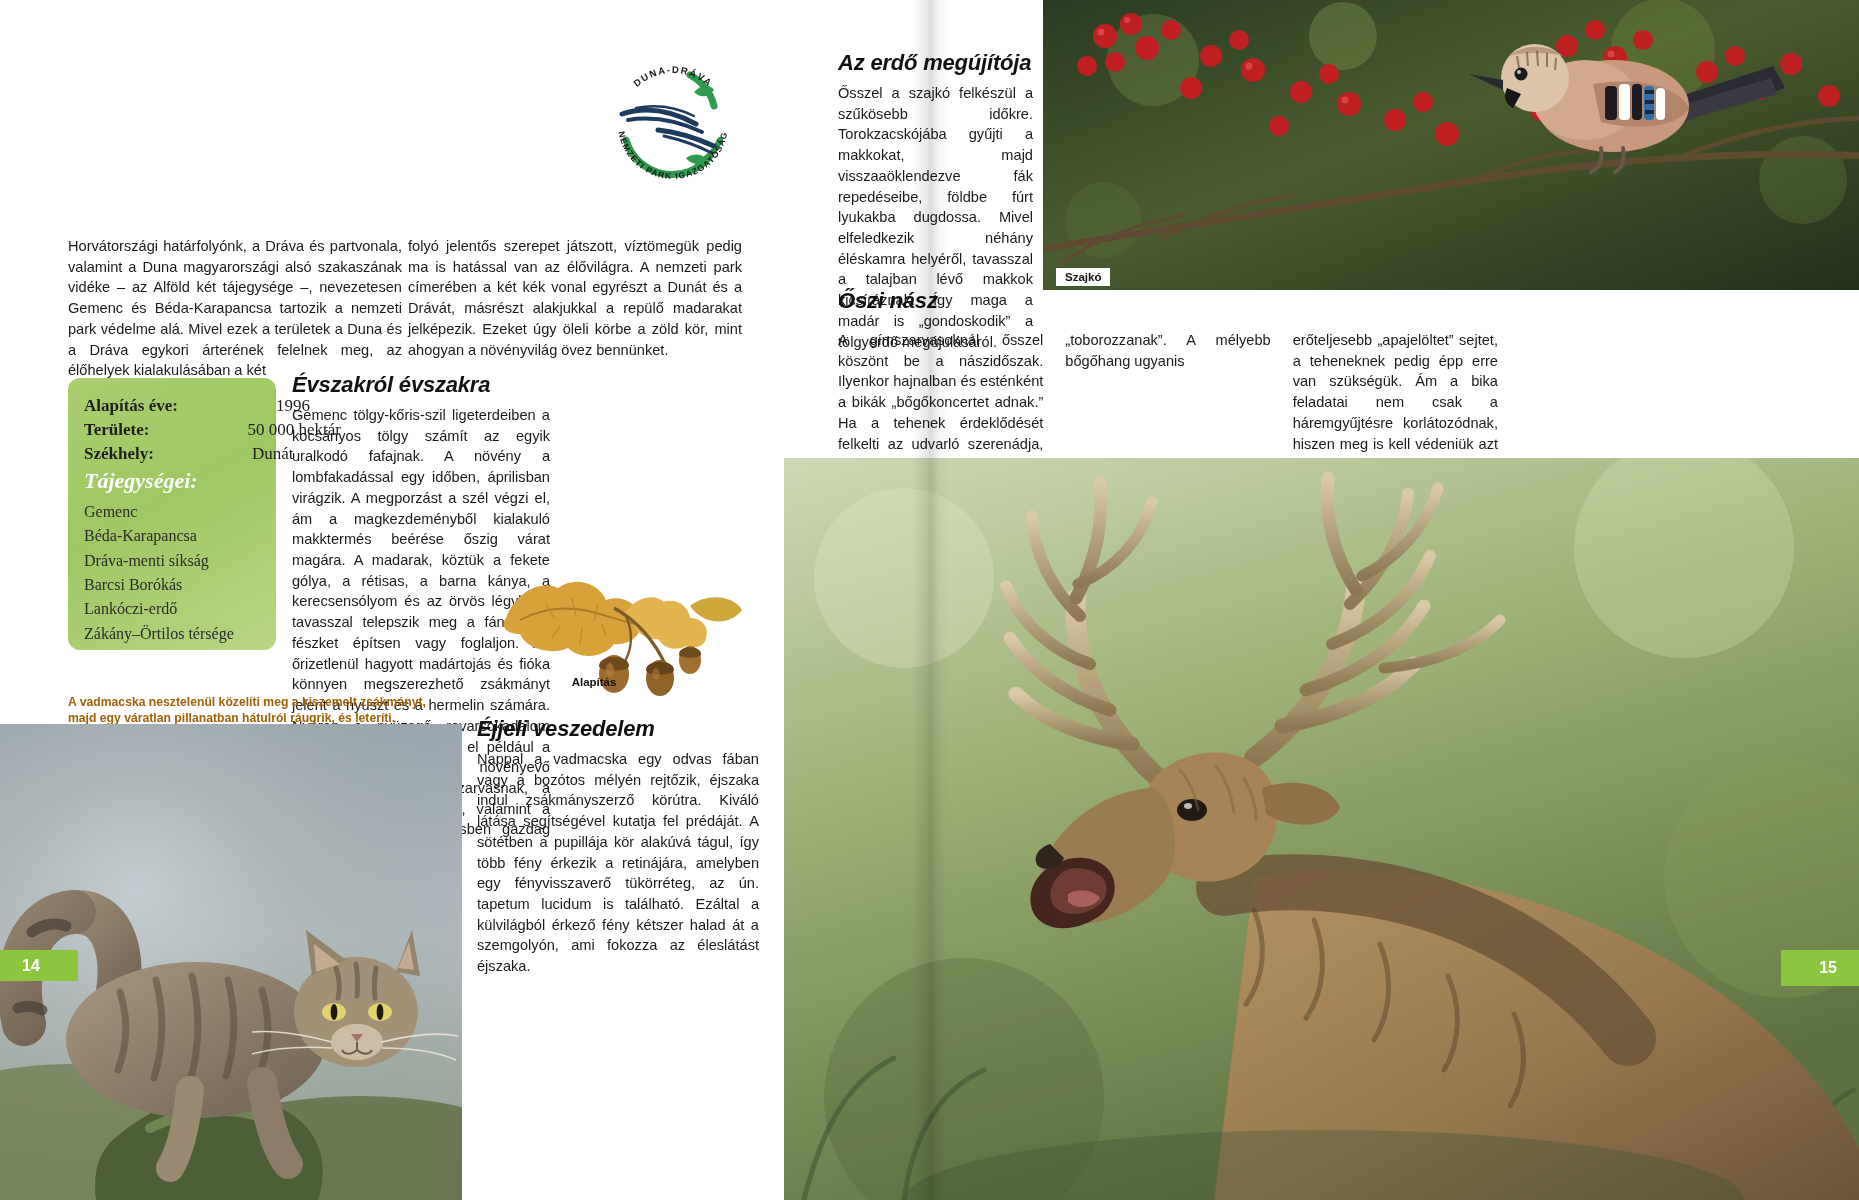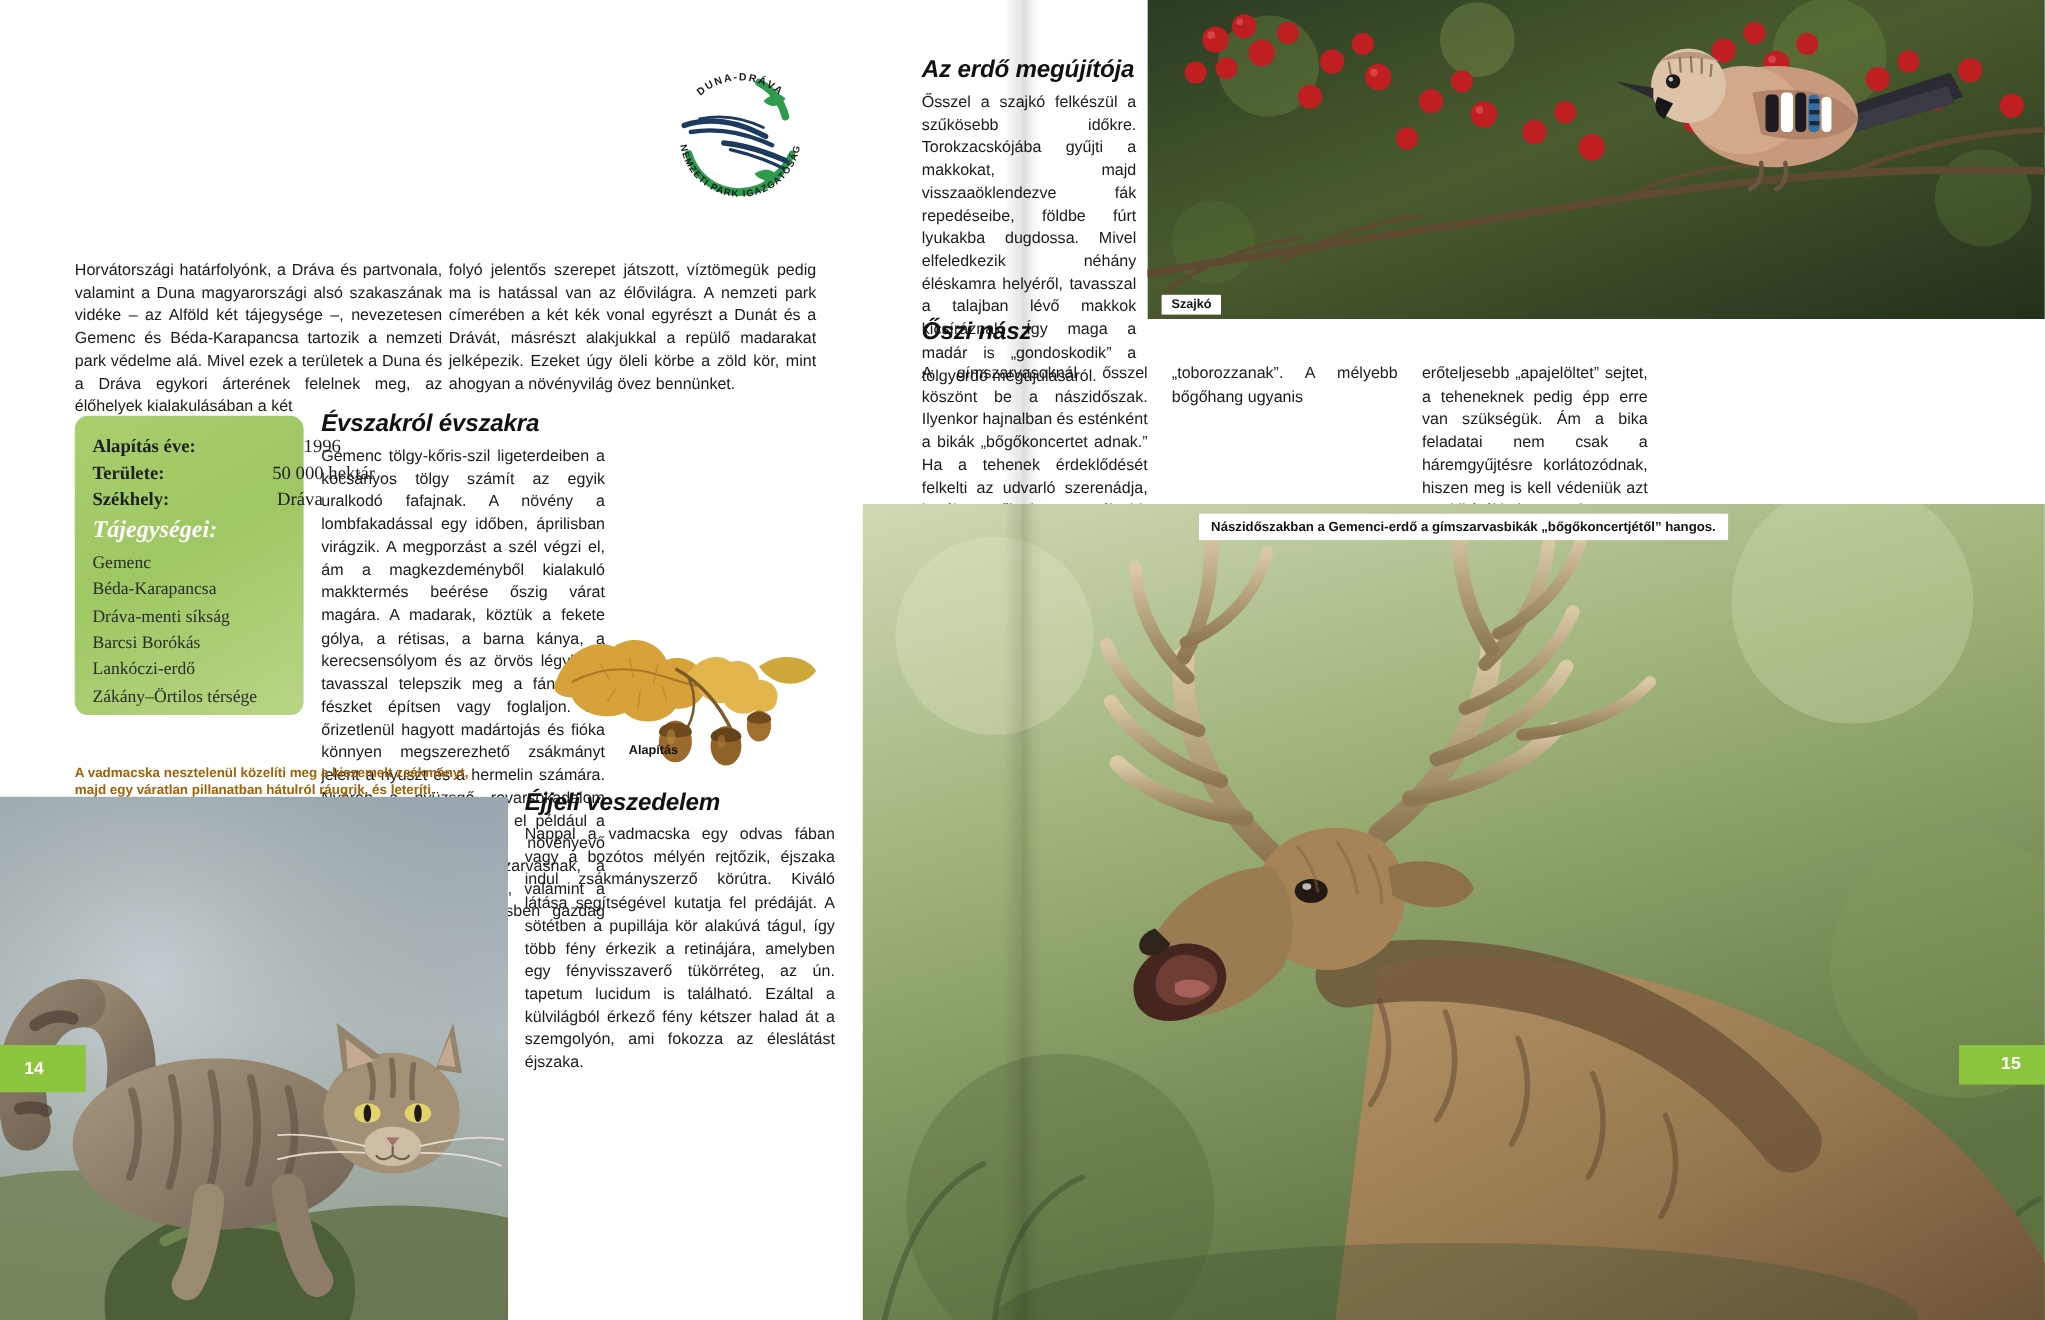--- a/index.html
+++ b/index.html
@@ -63,21 +63,21 @@
     font-family: "Liberation Sans", sans-serif; font-weight: 700; font-size: 12.2px;
     line-height: 1.35; color: #a16207; }
 
   
   #night-sec { position: absolute; left: 477px; top: 716px; width: 282px; }
 
   
   #cat-photo { position: absolute; left: 0px; top: 724px; width: 462px; height: 476px; overflow: hidden; }
 
   
-  #pgnum-left { position: absolute; left: 0px; top: 950px; width: 78px; height: 43px;
+  #pgnum-left { position: absolute; left: 0px; top: 950px; width: 78px; height: 31px;
     background: #8cc63e; display: flex; align-items: center; justify-content: flex-start;
     padding-left: 22px; color: #fff; font-weight: 700; font-size: 16px; z-index: 30; }
 
   
   #right-page { position: absolute; left: 930px; top: 0; width: 929px; height: 1200px; background: #fff; }
 
   #bird-photo { position: absolute; left: 1043px; top: 0px; width: 816px; height: 290px; overflow: hidden; }
   #bird-badge { position: absolute; left: 1056px; top: 268px; background: #ffffff;
     padding: 3px 9px; font-family: "Liberation Sans", sans-serif; font-weight: 700;
     font-size: 11.5px; color: #111; z-index: 12; }
@@ -150,21 +150,21 @@
         <span class="fact-val">1996</span>
       </div>
       <div class="fact-row">
         <span class="fact-label">Területe:</span>
         <span class="fact-dots"></span>
         <span class="fact-val">50 000 hektár</span>
       </div>
       <div class="fact-row">
         <span class="fact-label">Székhely:</span>
         <span class="fact-dots"></span>
-        <span class="fact-val">Dráva</span>
+        <span class="fact-val">Dunát</span>
       </div>
 
       <div class="fact-heading">Tájegységei:</div>
       <div class="fact-item">Gemenc</div>
       <div class="fact-item">Béda-Karapancsa</div>
       <div class="fact-item">Dráva-menti síkság</div>
       <div class="fact-item">Barcsi Borókás</div>
       <div class="fact-item">Lankóczi-erdő</div>
       <div class="fact-item">Zákány–Örtilos térsége</div>
     </div>
@@ -528,18 +528,17 @@
           <path d="M 432,308 C 442,322 448,338 450,354"></path>
           <path d="M 460,320 C 468,334 472,348 472,362"></path>
         </g>
       </g>
 
       <g opacity=".35">
         <ellipse cx="540" cy="742" rx="420" ry="70" fill="#3f5430"></ellipse>
       </g>
     </svg>
   </div>
-  <div id="deer-cap">Nászidőszakban a Gemenci-erdő a gímszarvasbikák „bőgőkoncertjétől” hangos.</div>
 
   <div id="pgnum-right">15</div>
 
   <div class="gutter-shadow"></div>
 </div>
 
 </body></html>

